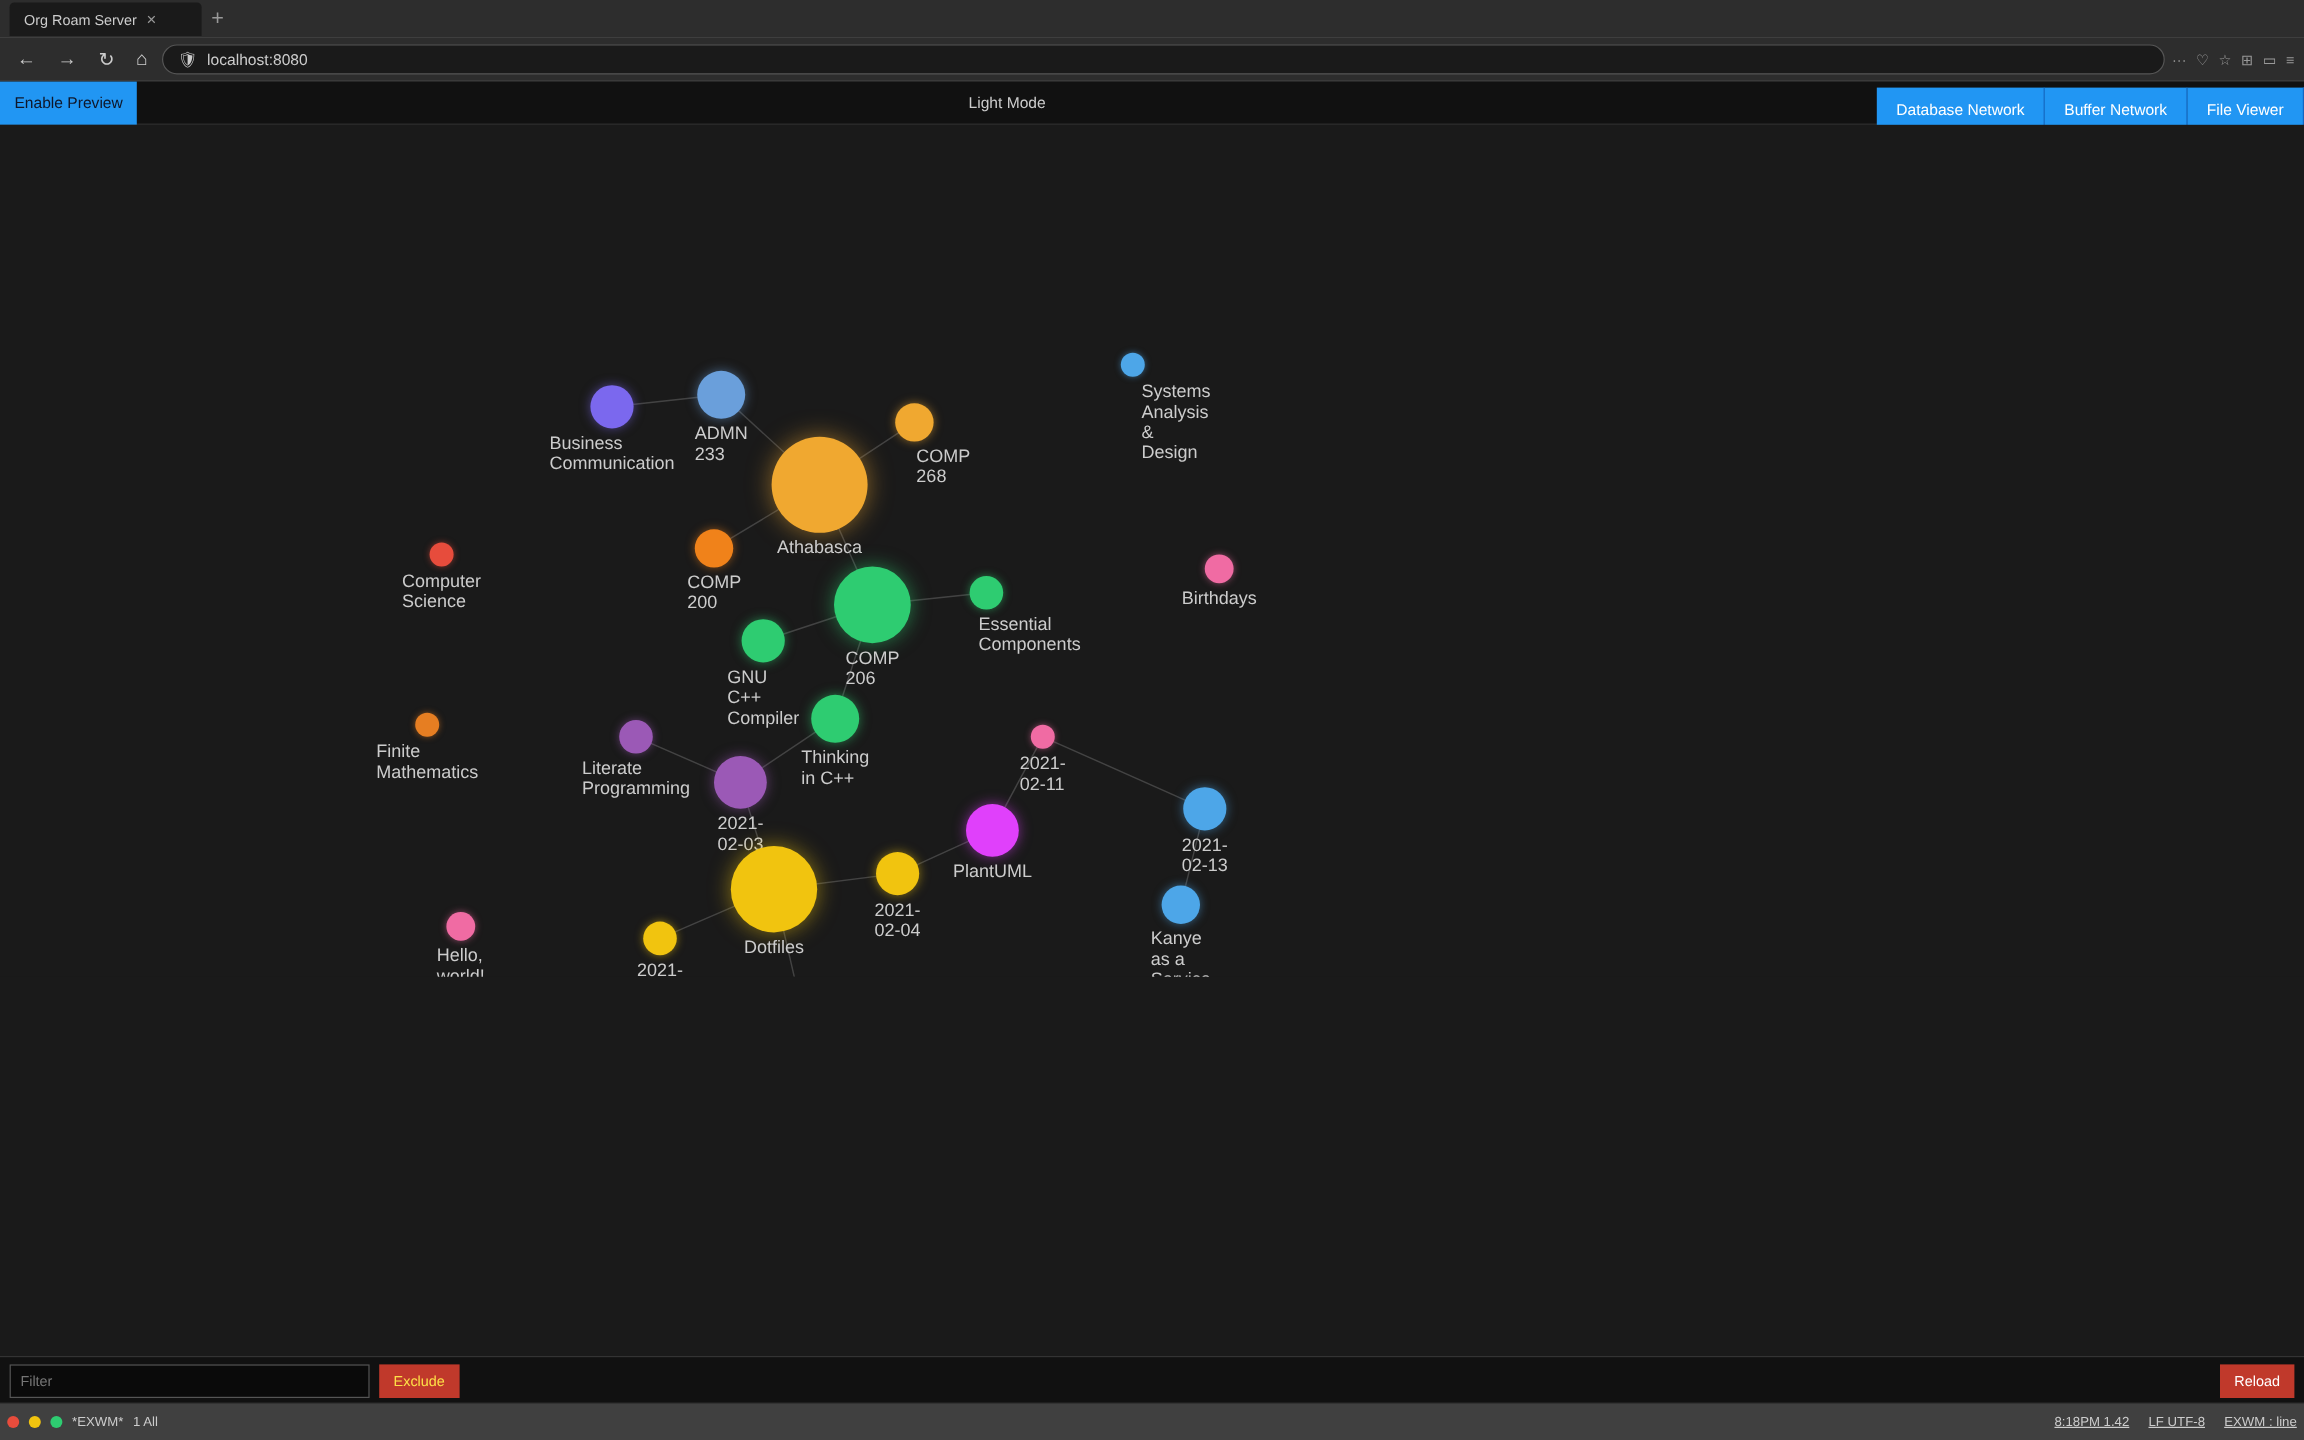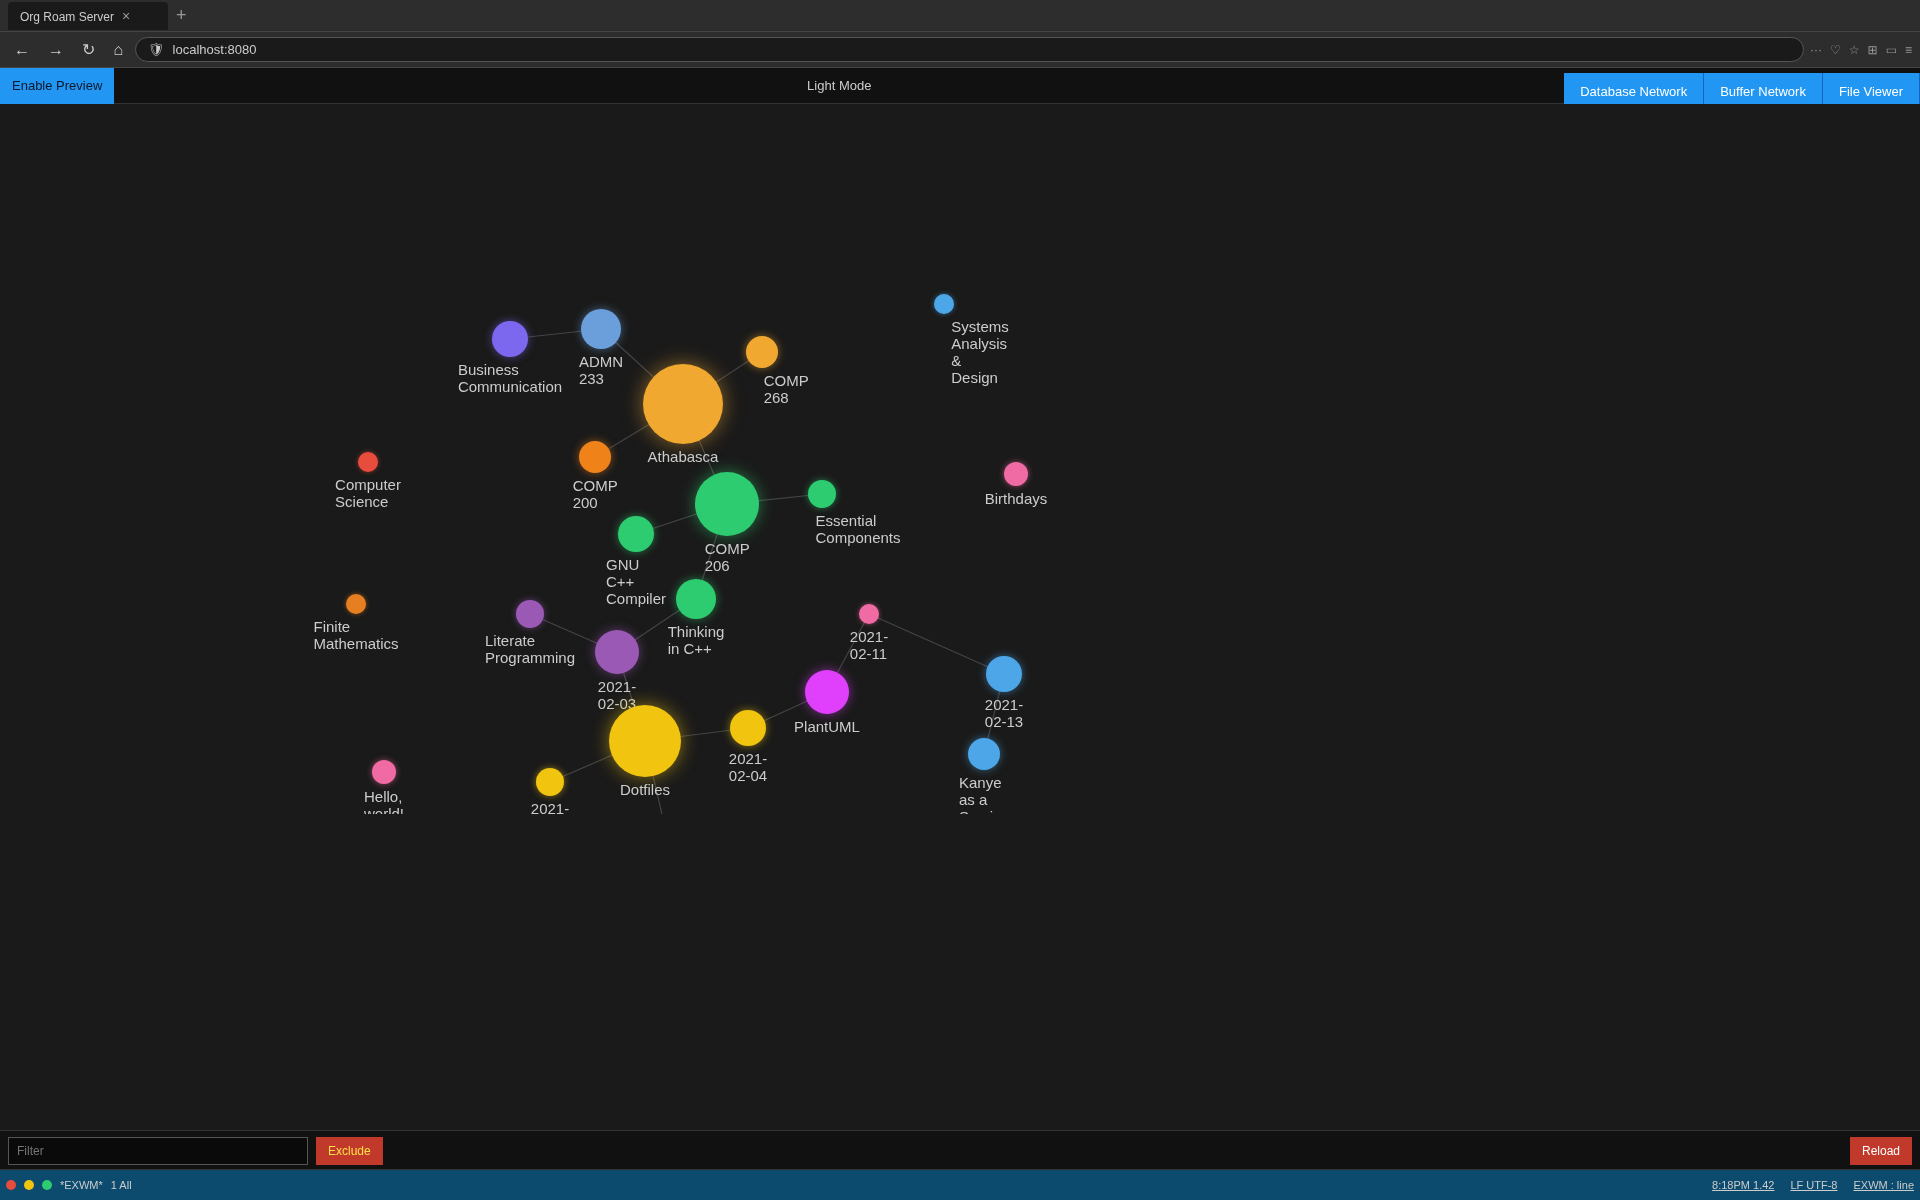--- a/index.html
+++ b/index.html
@@ -165,21 +165,21 @@
       height: 28px;
     }
 
     
     .status-bar {
       position: absolute;
       bottom: 0;
       left: 0;
       right: 0;
       height: 30px;
-      background: #0c4a6e;
+      background: #404040;
       display: flex;
       align-items: center;
       padding: 15px 6px;
       font-size: 11px;
       color: #ccc;
       border-top: 1px solid #333;
       gap: 8px;
     }
     .status-dot-red { width: 10px; height: 10px; border-radius: 50%; background: #e74c3c; }
     .status-dot-yellow { width: 10px; height: 10px; border-radius: 50%; background: #f1c40f; }

